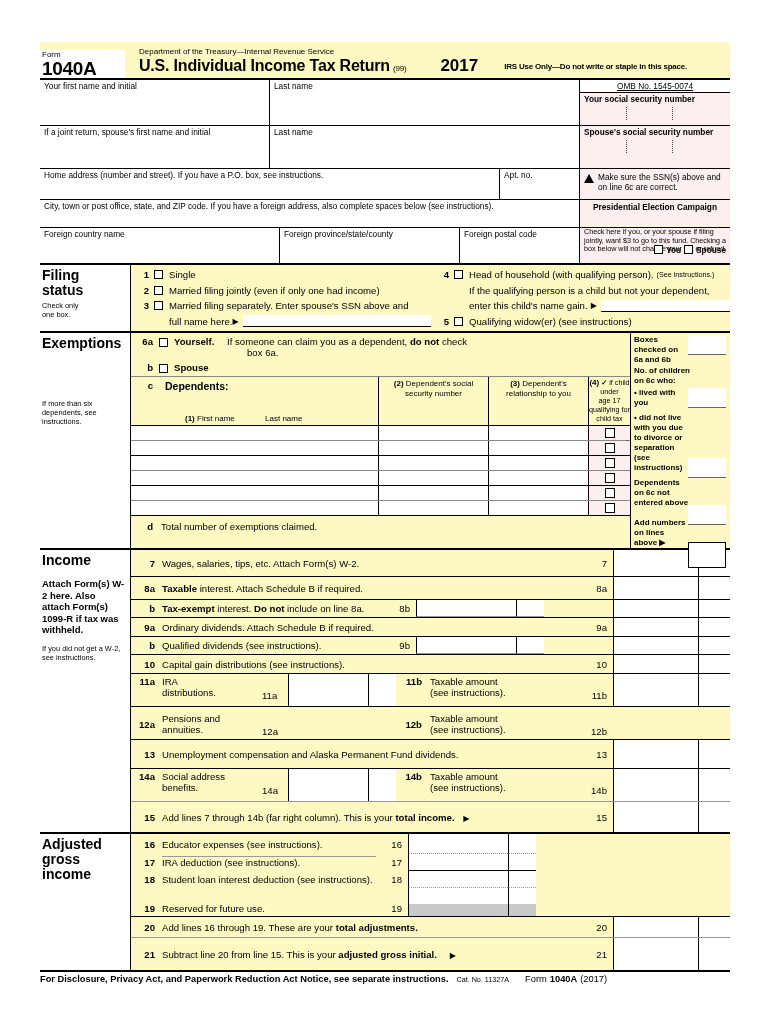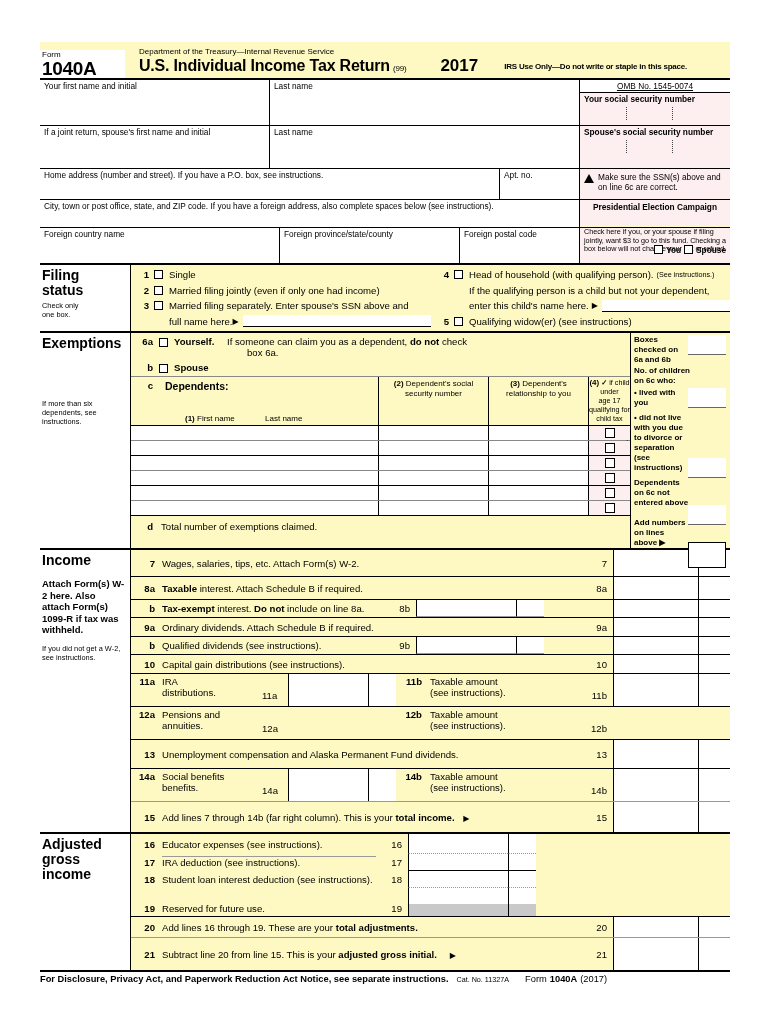--- a/index.html
+++ b/index.html
@@ -235,21 +235,21 @@
           <span class="cbx fsbox"></span>
           <span>Head of household (with qualifying person).</span>
           <span class="tiny" style="margin-left:3px;text-align:center;">(See instructions.)</span>
         </div>
         <div class="fsline">
           <span class="fsnum"></span>
           <span style="margin-left:15px;">If the qualifying person is a child but not your dependent,</span>
         </div>
         <div class="fsline">
           <span class="fsnum"></span>
-          <span style="margin-left:15px;">enter this child's name here.</span>
+          <span style="margin-left:15px;">enter this child's name gain.</span>
           <span class="arrow" style="margin-left:3px;">▶</span>
           <span class="wline"></span>
         </div>
         <div class="fsline">
           <span class="fsnum">5</span>
           <span class="cbx fsbox"></span>
           <span>Qualifying widow(er) (see instructions)</span>
         </div>
       </div>
     </div>
@@ -472,21 +472,21 @@
         <span style="flex:none;width:26px;text-align:right;font-weight:bold;padding-top:2px;">11b</span>
         <span style="flex:1;padding-left:8px;padding-top:2px;">
           <span>Taxable amount</span>
           <div>(see instructions).</div>
         </span>
         <span class="lref" style="padding-top:16px;">11b</span>
         <span class="amt"></span>
         <span class="cents"></span>
       </div>
 
-      <div class="ln bt" style="height:32px;align-items:flex-start;">
+      <div class="ln bt" style="height:32px;align-items:center;">
         <span class="lnum" style="padding-top:2px;">12a</span>
         <span style="flex:none;width:100px;padding-top:2px;">
           <span>Pensions and</span>
           <div>annuities.</div>
         </span>
         <span style="flex:none;width:26px;padding-top:16px;font-size:9.6px;">12a</span>
         <span class="subamt" style="width:80px;"></span>
         <span class="subcents" style="width:28px;"></span>
         <span style="flex:none;width:26px;text-align:right;font-weight:bold;padding-top:2px;">12b</span>
         <span style="flex:1;padding-left:8px;padding-top:2px;">
@@ -502,21 +502,21 @@
         <span class="lnum">13</span>
         <span class="ltxt">Unemployment compensation and Alaska Permanent Fund dividends.</span>
         <span class="lref">13</span>
         <span class="amt" style="height:28px;"></span>
         <span class="cents" style="height:28px;"></span>
       </div>
 
       <div class="ln bt" style="height:32px;align-items:stretch;">
         <span class="lnum" style="padding-top:2px;">14a</span>
         <span style="flex:none;width:100px;padding-top:2px;">
-          <span>Social benefits</span>
+          <span>Social address</span>
           <div>benefits.</div>
         </span>
         <span style="flex:none;width:26px;padding-top:16px;font-size:9.6px;">14a</span>
         <span class="subamt" style="width:80px;"></span>
         <span class="subcents" style="width:28px;"></span>
         <span style="flex:none;width:26px;text-align:right;font-weight:bold;padding-top:2px;">14b</span>
         <span style="flex:1;padding-left:8px;padding-top:2px;">
           <span>Taxable amount</span>
           <div>(see instructions).</div>
         </span>

